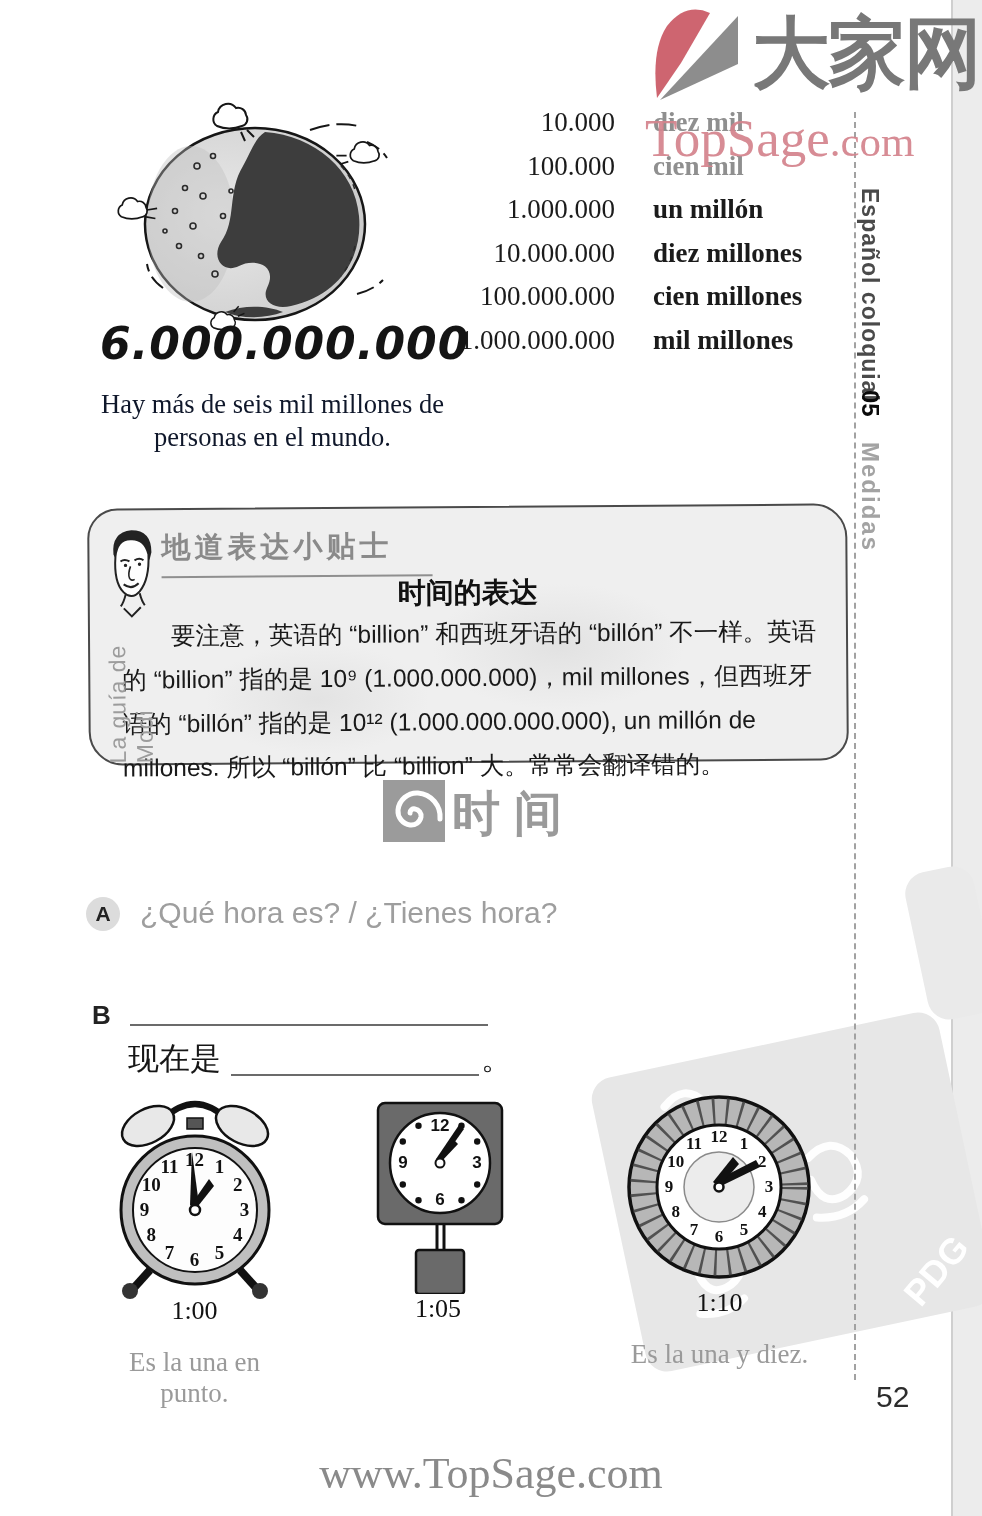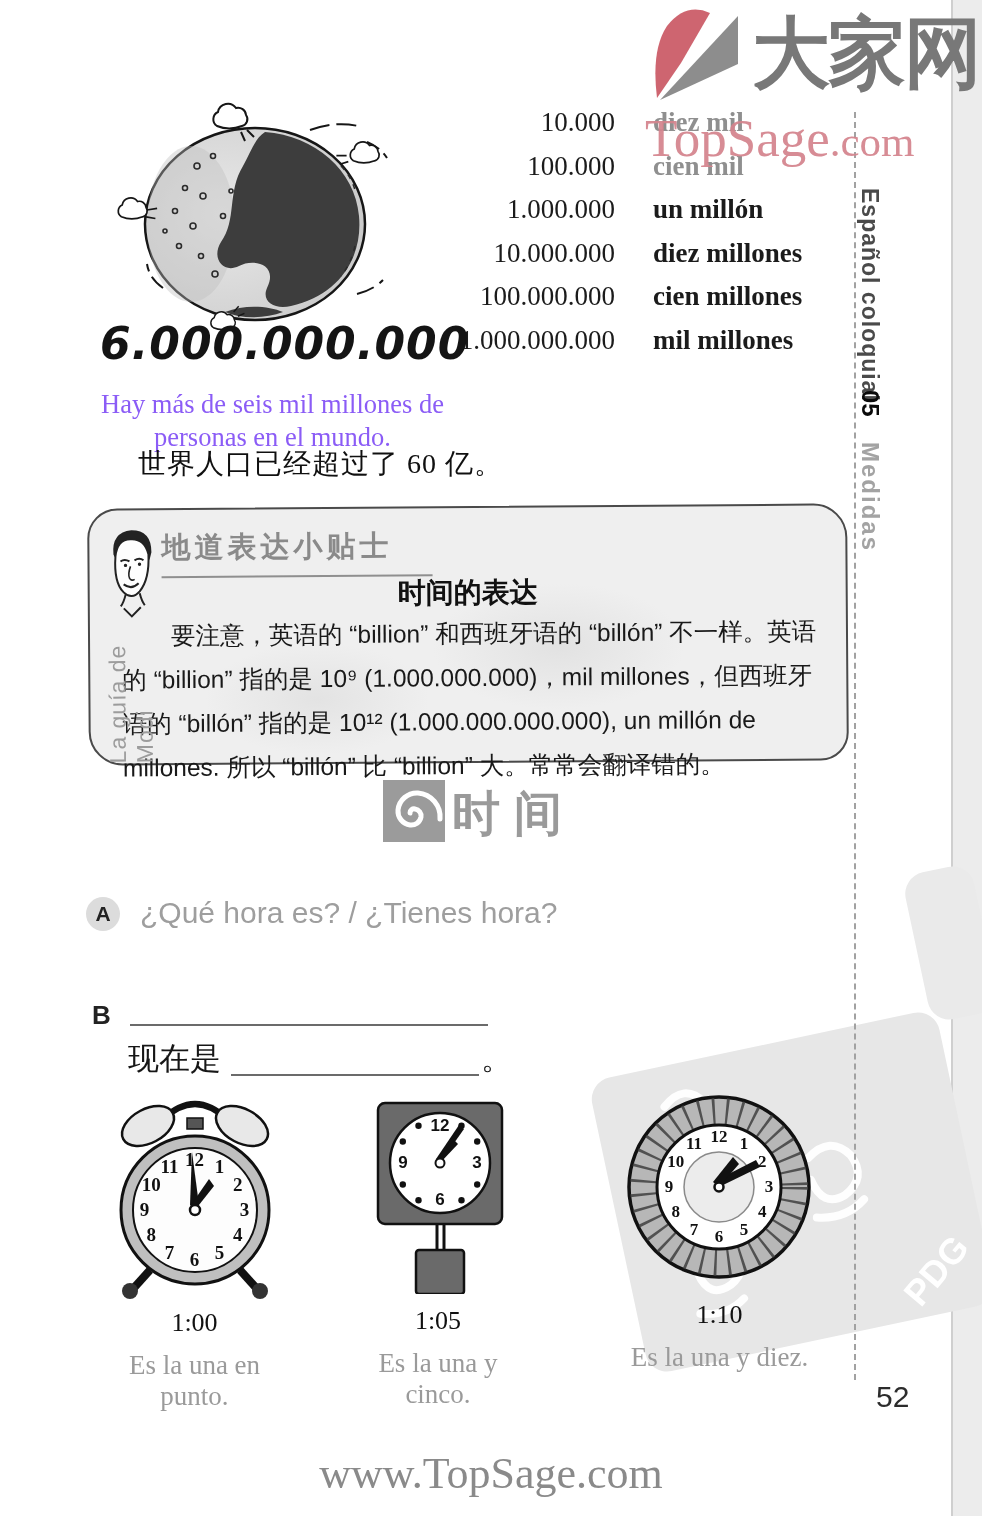--- a/index.html
+++ b/index.html
@@ -29,21 +29,21 @@
   .numrow{display:flex;line-height:43.5px;}
   .numrow .num{width:175px;text-align:right;color:#1b1b1b;}
   .numrow .words{margin-left:38px;color:#1b1b1b;font-weight:bold;}
   .numrow:nth-child(1) .words,.numrow:nth-child(2) .words{color:#8f8f8f;}
 
   
   .earth{left:105px;top:96px;z-index:2;}
   .bignum{left:100px;top:318px;width:345px;text-align:center;font-size:44px;font-weight:bold;font-style:italic;
           letter-spacing:1px;color:#141414;z-index:2;font-family:"DejaVu Sans","Liberation Sans",sans-serif;}
   .cap-es{left:95px;top:388px;width:355px;text-align:center;font-family:"Liberation Serif","DejaVu Serif",serif;
-          font-size:26.5px;color:#8b5cf6;line-height:33px;z-index:2;}
+          font-size:26.5px;color:#0f172a;line-height:33px;z-index:2;}
   .cap-cn{left:138px;top:445px;font-size:28px;color:#101010;z-index:2;letter-spacing:1px;
           font-family:"Liberation Serif","DejaVu Serif",serif;}
 
   
   .tipbox{left:88px;top:506px;width:756px;height:253px;border:2.5px solid #4a4a4a;border-radius:30px 34px 28px 34px;
           background:radial-gradient(ellipse 180px 90px at 62% 55%, #e2e2e2 0%, rgba(226,226,226,0) 70%),
                      radial-gradient(ellipse 160px 80px at 30% 75%, #e3e3e3 0%, rgba(227,227,227,0) 70%),
                      #efefef;
           transform:rotate(-0.4deg);z-index:2;}
   .tip-face{position:absolute;left:10px;top:14px;}
@@ -76,22 +76,22 @@
   .fig2{left:348px;width:180px;}
   .fig3{left:612px;width:215px;}
   .art{position:relative;margin:0 auto;}
   .art1{width:190px;height:208px;}
   .art2{width:160px;height:206px;}
   .art3{width:195px;height:198px;padding-top:2px;}
   .dialnum{position:absolute;transform:translate(-50%,-50%);font-weight:bold;color:#111;}
   .art1 .dialnum{font-family:"Liberation Serif","DejaVu Serif",serif;font-size:19px;}
   .art2 .dialnum{font-family:"Liberation Sans","DejaVu Sans",sans-serif;font-size:17px;}
   .art3 .dialnum{font-family:"Liberation Serif","DejaVu Serif",serif;font-size:17px;}
-  .fig .time{margin-top:12px;font-family:"Liberation Serif","DejaVu Serif",serif;font-size:26px;color:#111;}
-  .fig .cap{margin-top:12px;font-family:"Liberation Serif","DejaVu Serif",serif;font-size:27px;color:#9a9a9a;}
+  .fig .time{margin-top:0;font-family:"Liberation Serif","DejaVu Serif",serif;font-size:26px;color:#111;}
+  .fig .cap{margin-top:21px;font-family:"Liberation Serif","DejaVu Serif",serif;font-size:27px;color:#9a9a9a;}
 
   
   .dashline{left:854px;top:112px;height:1268px;width:0;border-left:2px dashed #a2a2a2;z-index:3;}
   .vtext{writing-mode:vertical-rl;z-index:3;}
   .sb-title{left:856px;top:188px;font-size:23px;font-weight:bold;color:#4a4a4a;letter-spacing:1px;}
   .sb-num{left:856px;top:390px;font-size:24px;font-weight:bold;color:#0a0a0a;}
   .sb-chap{left:856px;top:442px;font-size:24px;font-weight:bold;color:#a3a3a3;letter-spacing:2px;}
   .pagenum{left:876px;top:1380px;font-size:30px;color:#2c2c2c;z-index:3;}
 
   .footer-url{left:0;top:1448px;width:982px;text-align:center;font-family:"Liberation Serif","DejaVu Serif",serif;
@@ -202,21 +202,20 @@
           <path d="M12,-14 l7,-8 M18,-8 l9,-4" fill="none"></path>
         </g>
     </g>
   </svg>
 
   <div class="abs bignum">6.000.000.000</div>
   <div class="abs cap-es">
     <span>Hay más de seis mil millones de</span><br>
     <span>personas en el mundo.</span>
   </div>
-  <div class="abs cap-cn">世界人口已经超过了 60 亿。</div>
 
   <div class="abs tipbox">
     <svg class="tip-face" width="64" height="104" viewBox="0 0 64 104">
       <path d="M14,30 Q12,8 32,6 Q52,6 52,28 L50,36 Q46,16 31,15 Q18,15 16,34 Z" fill="#222"></path>
       <path d="M16,32 Q14,58 24,68 Q32,76 40,67 Q50,55 49,30 Q45,14 31,15 Q18,15 16,32 Z" fill="#fefefe" stroke="#222" stroke-width="2"></path>
       <g stroke="#222" stroke-width="2" fill="none">
         <path d="M21,37 q4,-3 9,0 M35,36 q5,-3 9,0"></path>
         <path d="M31,42 q-3,8 -1,12 q2,3 5,1" stroke-width="1.6"></path>
         <path d="M24,60 q8,6 15,-1"></path>
         <path d="M26,70 q-2,8 -5,12 M40,69 q2,8 5,12"></path>
@@ -302,21 +301,20 @@
         <polygon points="82,75 78,71 101,37 106,41" fill="#111"></polygon>
         <polygon points="82,75 79,71 96,52 100,56" fill="#111"></polygon>
         <circle cx="82" cy="75" r="4.5" fill="#fff" stroke="#111" stroke-width="2"></circle>
       </svg>
     <span class="dialnum" style="left: 82px; top: 38px;">12</span>
         <span class="dialnum" style="left: 119px; top: 75px;">3</span>
         <span class="dialnum" style="left: 82px; top: 112px;">6</span>
         <span class="dialnum" style="left: 45px; top: 75px;">9</span>
       </div>
     <div class="time">1:05</div>
-    <div class="cap">Es la una y cinco.</div>
   </div>
 
   <div class="fig fig3">
     <div class="art art3">
       <svg width="195" height="198" viewBox="0 0 195 198" style="position:absolute;left:0;top:0;">
         <circle cx="97" cy="99" r="90" fill="#b7b7b7" stroke="#111" stroke-width="3.5"></circle>
         <circle cx="97" cy="99" r="76" fill="none" stroke="#3f3f3f" stroke-width="26" stroke-dasharray="2.5 11" opacity="0.85"></circle>
         <circle cx="97" cy="99" r="62" fill="#ffffff" stroke="#111" stroke-width="3"></circle>
         <circle cx="97" cy="99" r="35" fill="#ececec" stroke="#8a8a8a" stroke-width="1.5"></circle>
         <polygon points="97,99 93,93 134,72 138,79" fill="#111"></polygon>

